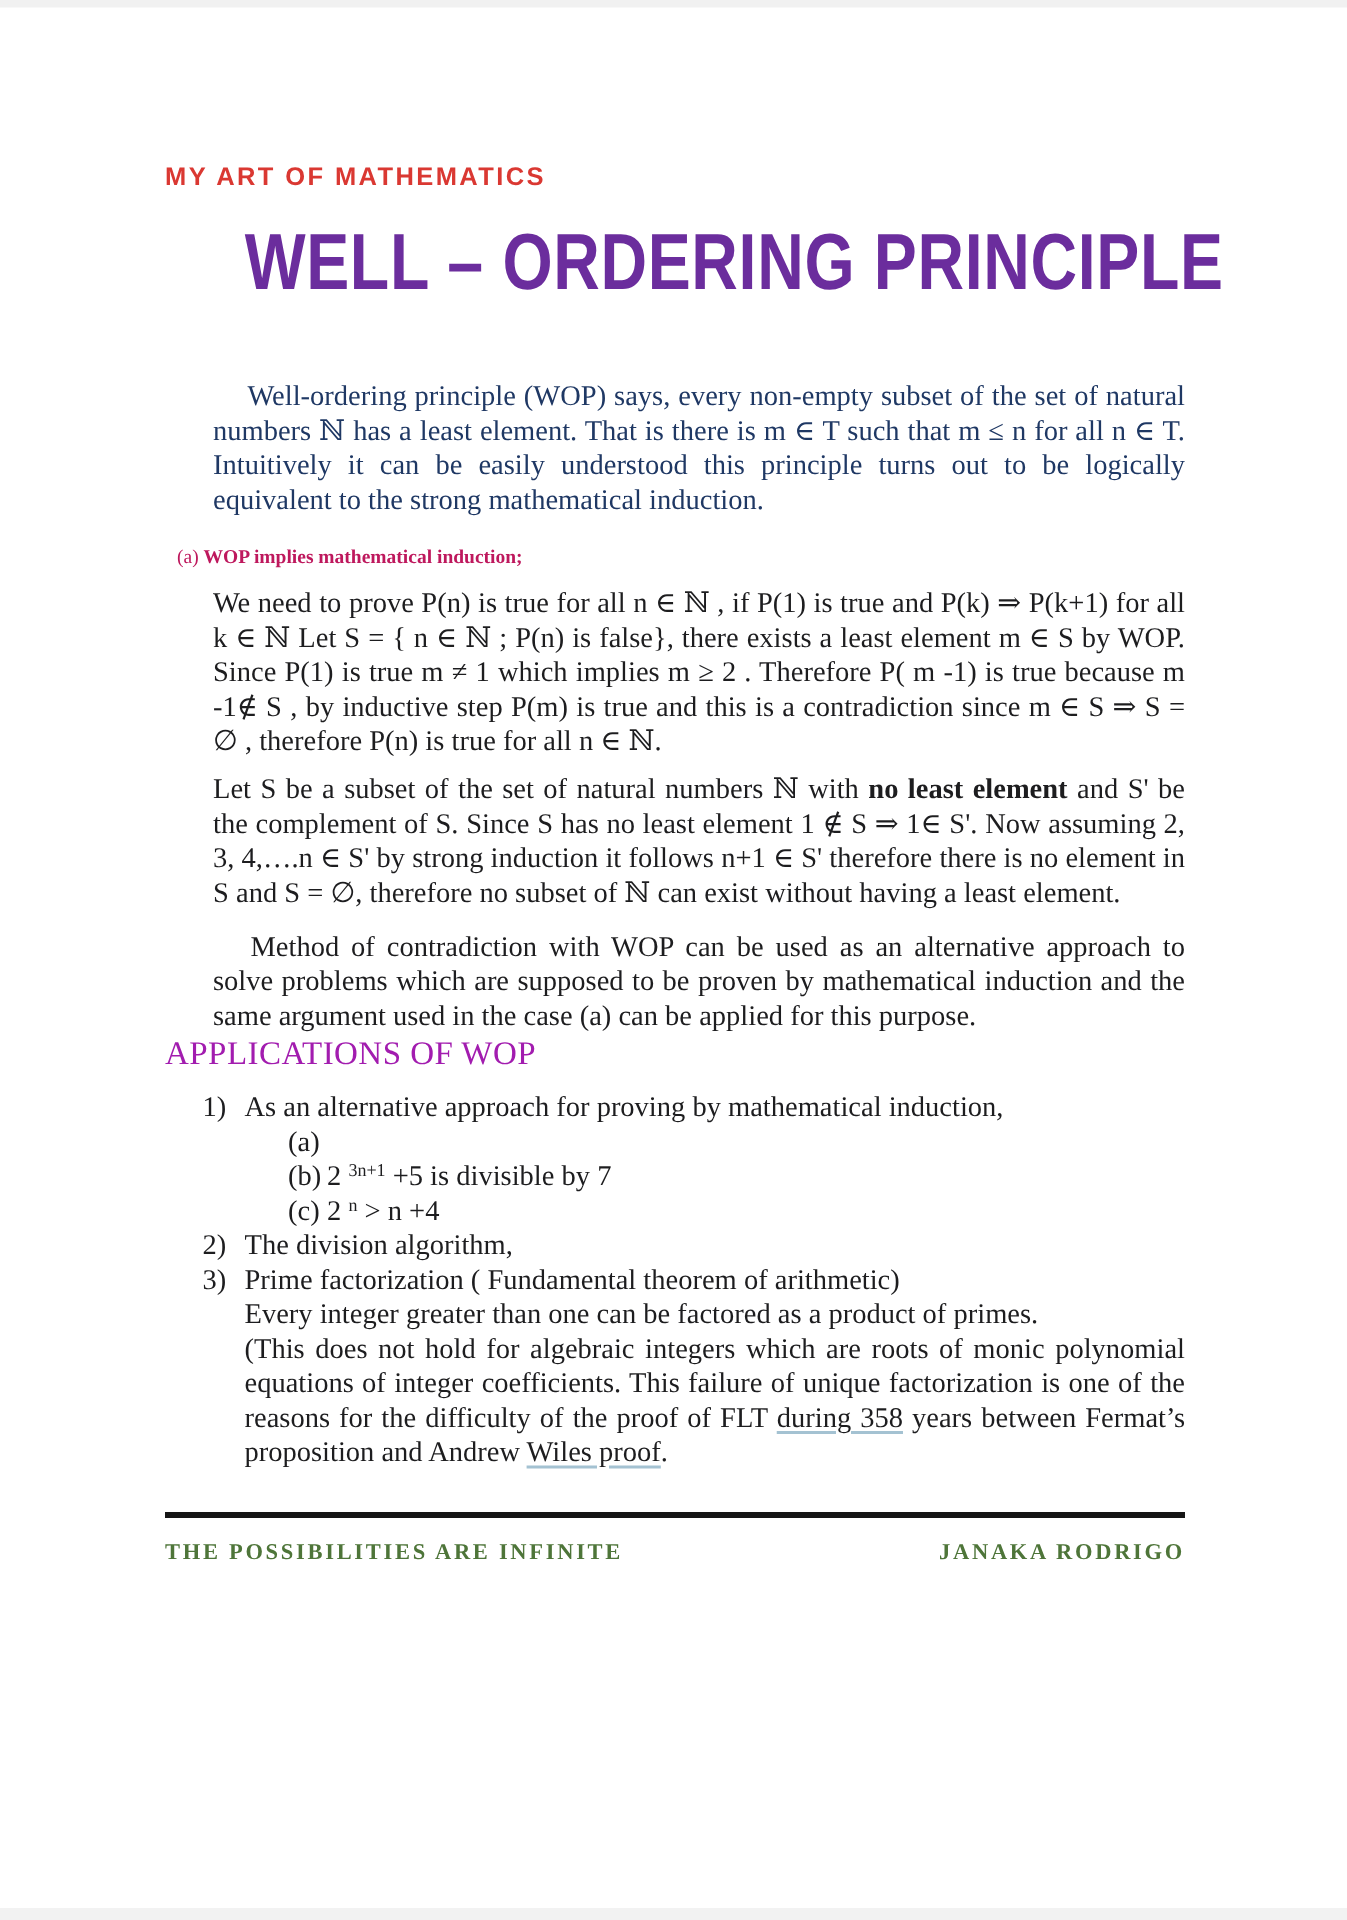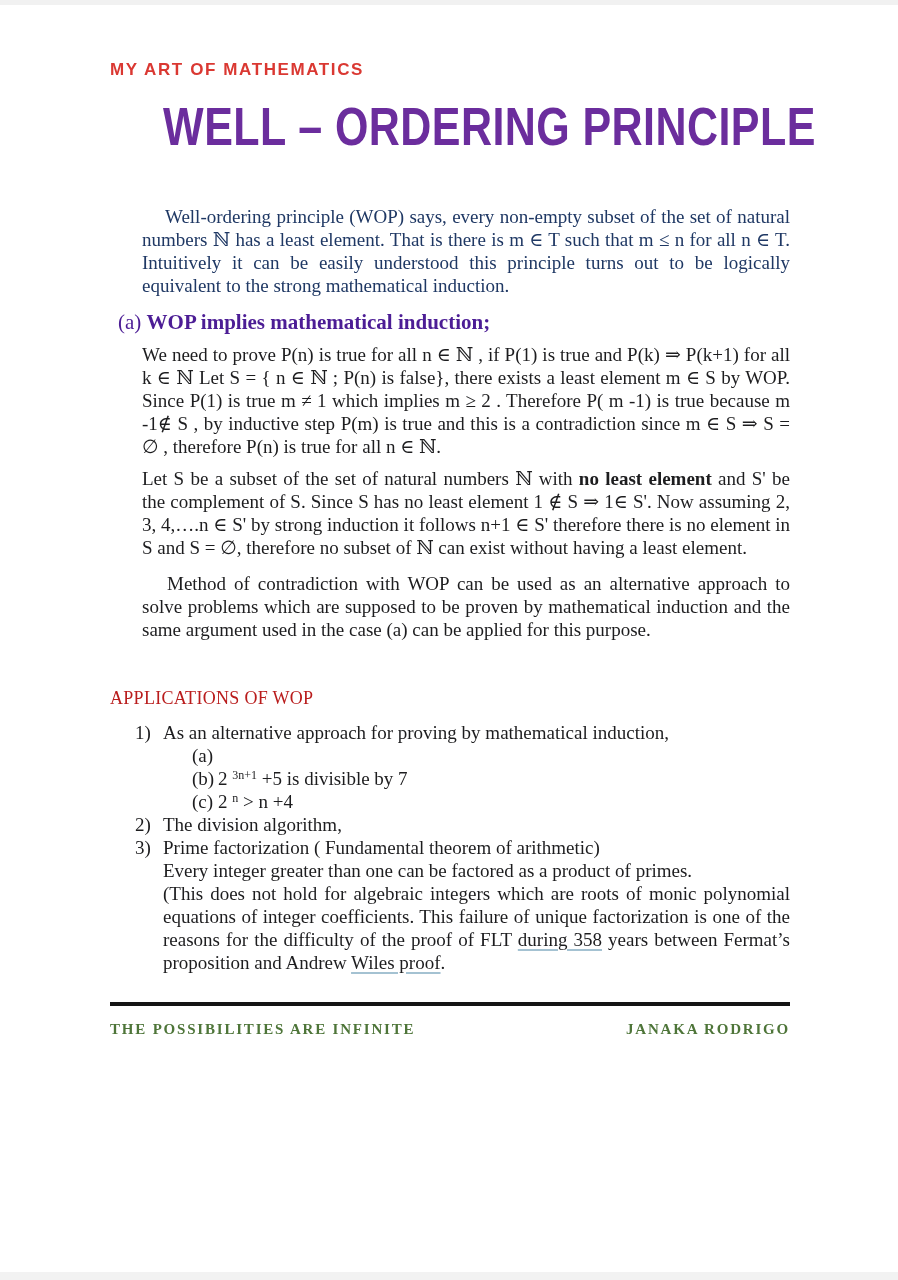--- a/index.html
+++ b/index.html
@@ -13,21 +13,21 @@
   }
   .edge-strip { position: absolute; left: 0; right: 0; background: #f1f1f1; }
   .edge-top { top: 0; height: 5px; }
   .edge-bottom { bottom: 0; height: 8px; background: #f2f2f2; }
 
   .content { padding: 0 108px 0 110px; position: relative; }
 
   
   .brand {
     margin-top (unused) : 0;
-    padding-top: 60px;
+    padding-top: 108px;
     font-family: "Liberation Sans", "DejaVu Sans", sans-serif;
     font-weight: 700;
     font-size: 17px;
     letter-spacing: 1.6px;
     color: #da3832;
   }
 
   
   .title-wrap { text-align: left; margin-top: 16px; height: 62px; }
   .title {
@@ -50,34 +50,33 @@
     color: #1d1d1f;
     margin-left: 32px;
   }
   .navy { color: #1f3864; }
   .indent { text-indent: 23px; }
   .intro { margin-top: 47px; }
 
   .sec-heading {
     margin-top: 14px;
     padding-left: 8px;
-    font-size: 21px;
+    font-size: 13px;
     line-height: 23px;
-    color: #4c1d95;
+    color: #be185d;
   }
   .sec-heading b { font-weight: 700; }
   .sec-body { margin-top: 9px; }
 
   .method { margin-top: 13px; text-indent: 25px; }
 
   .apps-heading {
-    margin-top: 47px;
-    font-size: 18px;
+    font-size: 22px;
     letter-spacing: 0.3px;
-    color: #b91c1c;
+    color: #a21caf;
   }
 
   
   .apps-list { margin-top: 12px; margin-left: 25px; font-size: 19px; line-height: 23px; color: #1d1d1f; }
   .li-row { display: flex; }
   .li-num { width: 28px; flex-shrink: 0; }
   .li-text { flex: 1; }
   .li-sub { display: flex; margin-left: 57px; }
   .sub-label { width: 26px; flex-shrink: 0; }
   .li-detail { margin-left: 28px; text-align: justify; }

